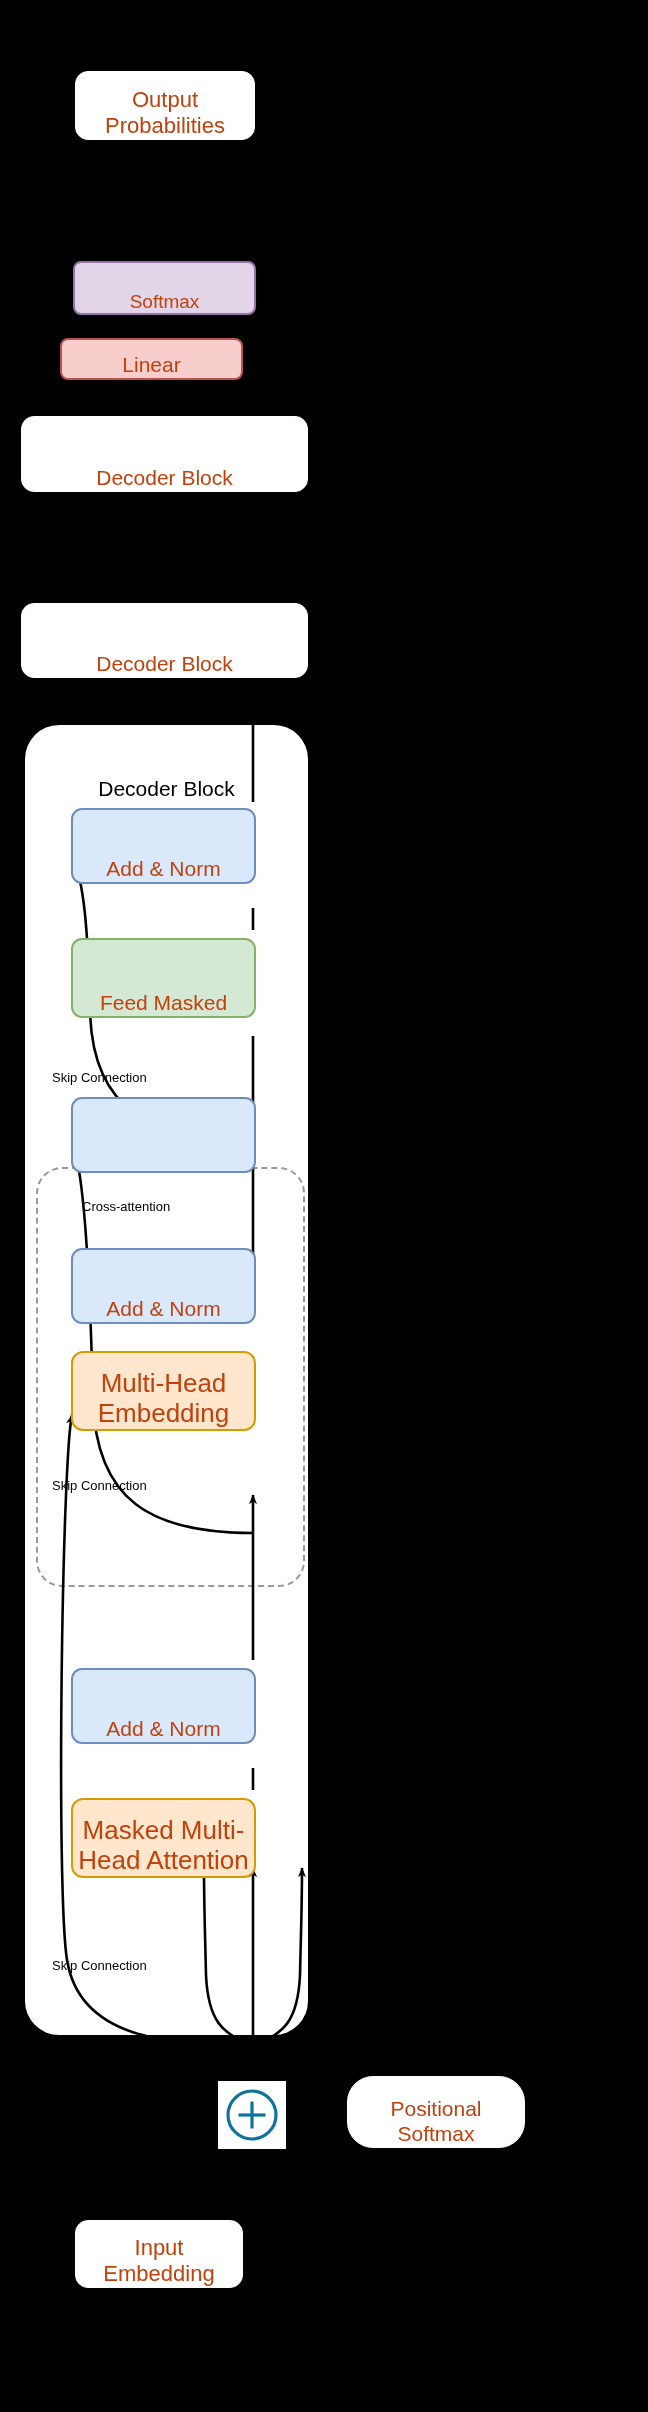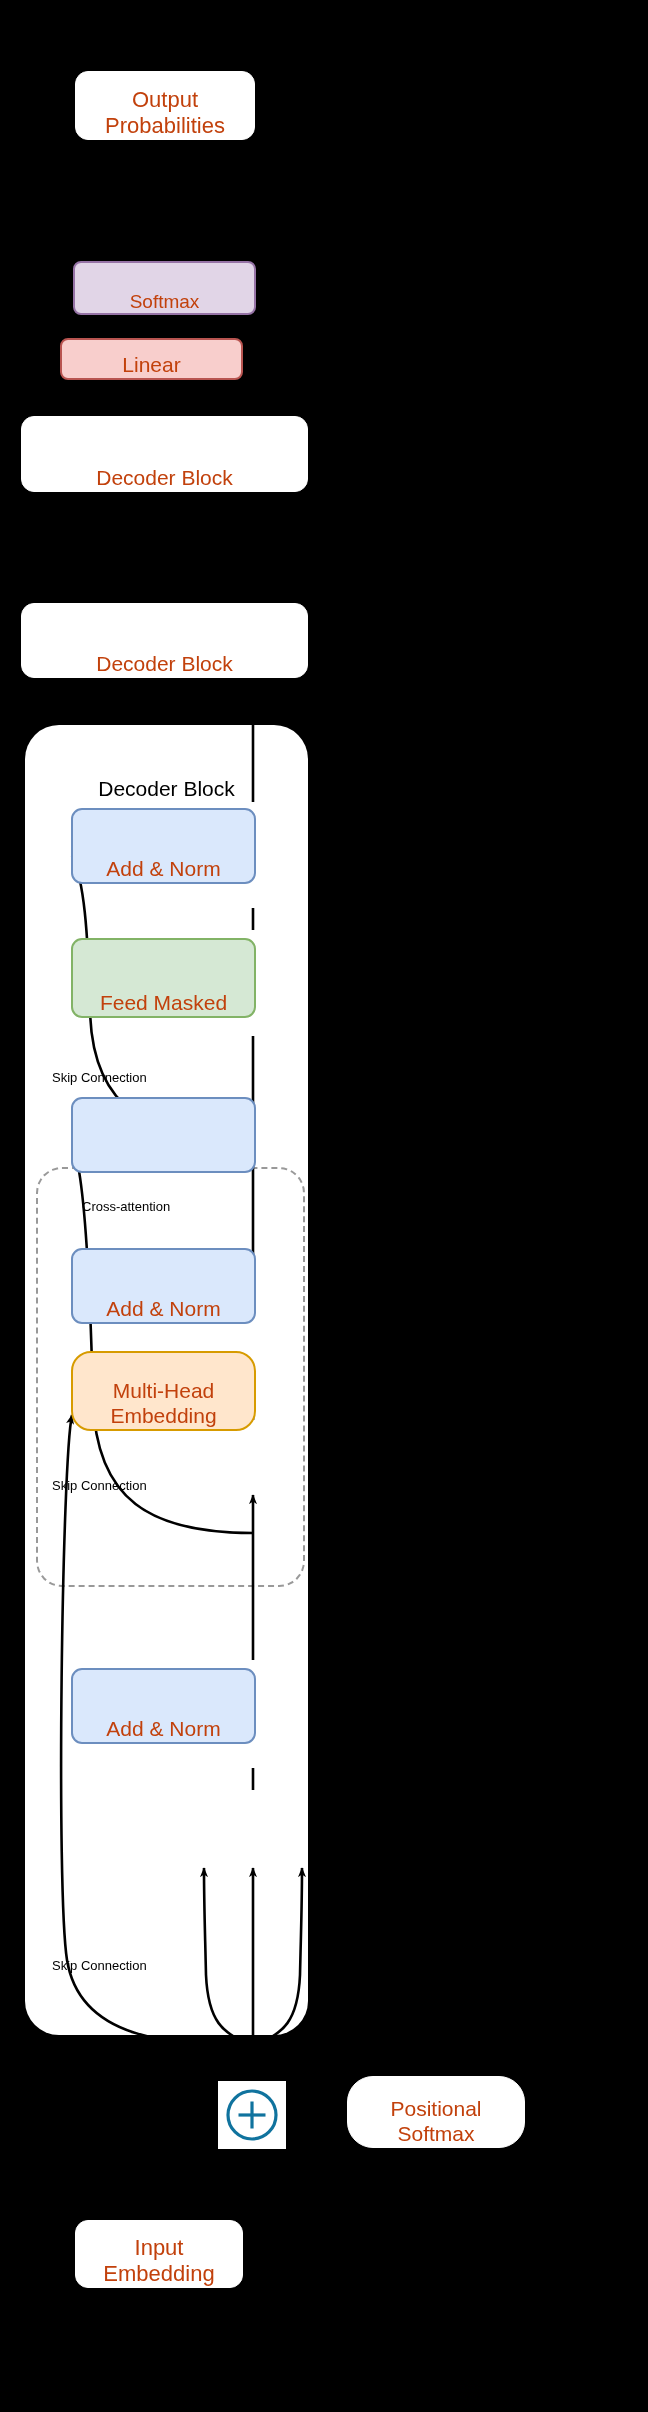--- a/index.html
+++ b/index.html
@@ -62,22 +62,22 @@
   }
   .feedfwd {
     background: #d5e8d4;
     border: 2px solid #82b366;
     border-radius: 11px;
     font-size: 21px;
   }
   .attn {
     background: #ffe6cc;
     border: 2px solid #d79b00;
-    border-radius: 20px;
-    font-size: 21px;
+    border-radius: 12px;
+    font-size: 26px;
   }
 
   
   #decoder-container {
     position: absolute;
     left: 25px;
     top: 725px;
     width: 283px;
     height: 1310px;
     background: #ffffff;
@@ -252,20 +252,26 @@
       <span>Embedding</span>
     </span>
   </div>
 
   <div class="sublabel" style="left:52px; top:1478px;">Skip Connection</div>
 
   <div class="node addnorm" style="left:71px; top:1660px; width:185px; height:76px;">
     <span>Add &amp; Norm</span>
   </div>
 
+  <div class="node attn" style="left:71px; top:1790px; width:185px; height:80px;">
+    <span>
+      <span>Masked Multi-</span><br>
+      <span>Head Attention</span>
+    </span>
+  </div>
 
   <div class="sublabel" style="left:52px; top:1958px;">Skip Connection</div>
 
   <div id="plus-node">
     <svg width="68" height="68" viewBox="0 0 68 68">
       <circle cx="34" cy="34" r="24" fill="none" stroke="#10739e" stroke-width="3.2"></circle>
       <line x1="34" y1="20.5" x2="34" y2="47.5" stroke="#10739e" stroke-width="3.2"></line>
       <line x1="20.5" y1="34" x2="47.5" y2="34" stroke="#10739e" stroke-width="3.2"></line>
     </svg>
   </div>

